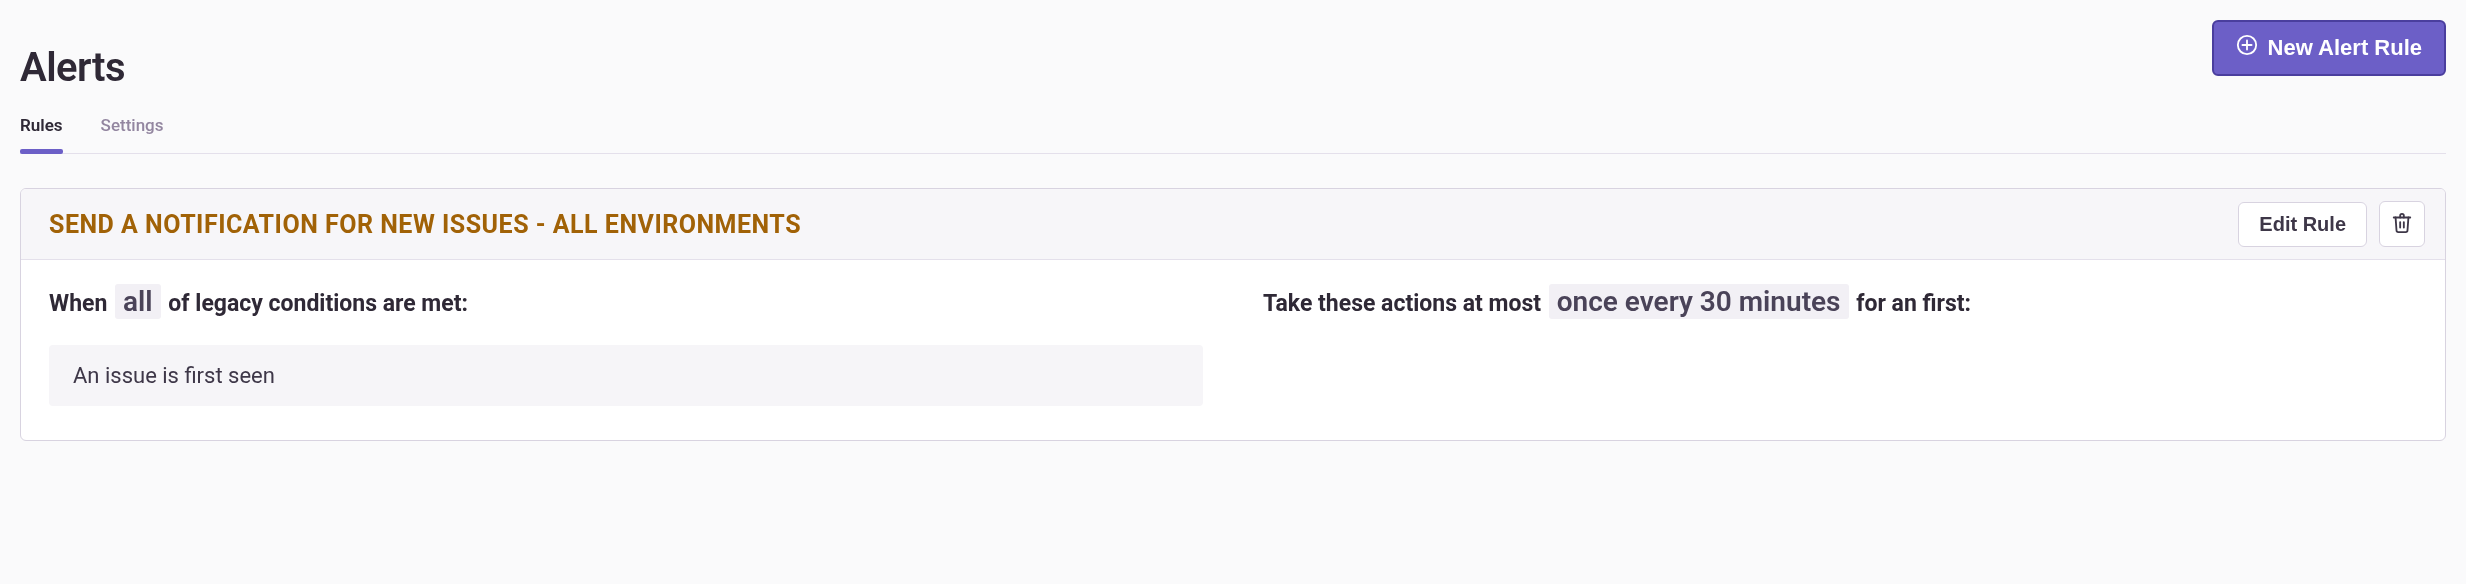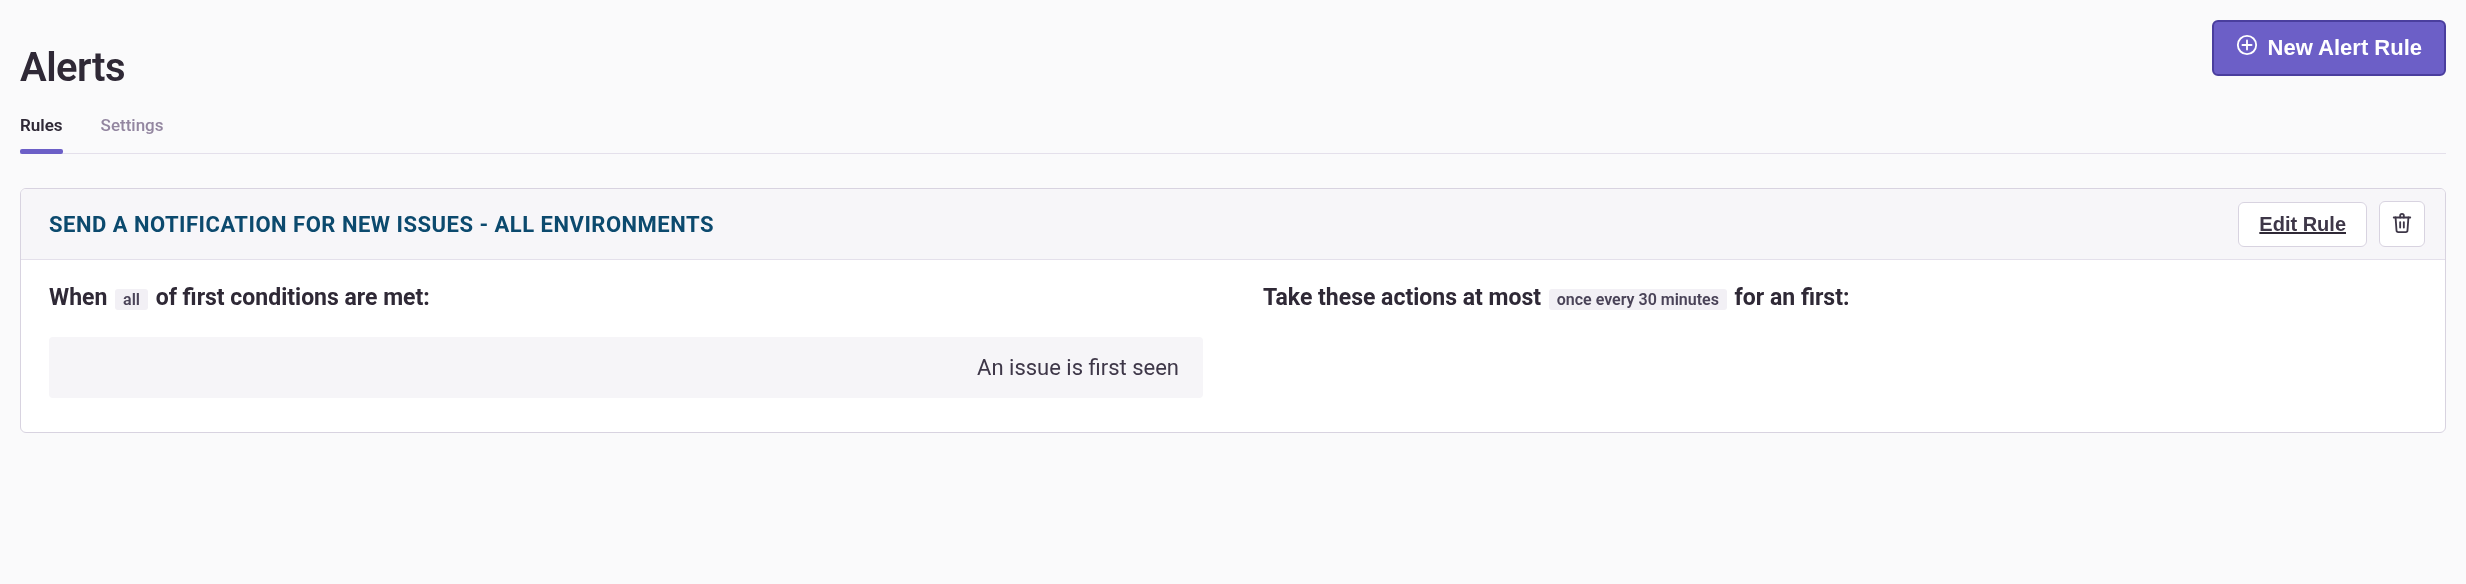--- a/index.html
+++ b/index.html
@@ -81,31 +81,30 @@
   }
   .rule-header {
     display: flex;
     justify-content: space-between;
     align-items: center;
     background: #f7f6f9;
     border-bottom: 1px solid #e4e0eb;
     padding: 12px 20px 12px 28px;
   }
   .rule-title {
-    font-size: 22px;
+    font-size: 25px;
     font-weight: 700;
     letter-spacing: 0.5px;
-    color: #0c4a6e;
+    color: #a16207;
     text-transform: uppercase;
   }
   .rule-header-actions {
     display: flex;
     gap: 12px;
     align-items: center;
-    text-decoration: underline;
   }
   .edit-btn {
     background: #ffffff;
     border: 1px solid #d8d3e0;
     border-radius: 6px;
     padding: 10px 20px;
     font-size: 20px;
     font-weight: 600;
     color: #3e3748;
     cursor: pointer;
@@ -139,31 +138,30 @@
     font-weight: 700;
     color: #2f2936;
     margin-bottom: 26px;
   }
   .pill {
     display: inline-block;
     background: #f2f0f5;
     border-radius: 3px;
     padding: 1px 8px;
     font-weight: 600;
-    font-size: 16px;
+    font-size: 28px;
     color: #4a4358;
     margin: 0 2px;
   }
   .item-box {
     background: #f6f5f8;
     border-radius: 4px;
     padding: 18px 24px;
     font-size: 22px;
     color: #3e3748;
-    text-align: right;
   }
 </style>
 </head>
 <body>
 
 <div class="header-row">
   <h1 class="page-title">Alerts</h1>
   <button class="new-alert-btn">
     <span>
       <svg viewBox="0 0 24 24" fill="none" stroke="#ffffff" stroke-width="2" stroke-linecap="round">
@@ -197,21 +195,21 @@
           </svg>
         </span>
       </button>
     </div>
   </div>
   <div class="rule-body">
     <div class="rule-col">
       <div class="col-heading">
         <span>When</span>
         <span class="pill">all</span>
-        <span>of first conditions are met:</span>
+        <span>of legacy conditions are met:</span>
       </div>
       <div class="item-box">An issue is first seen</div>
     </div>
     <div class="rule-col">
       <div class="col-heading">
         <span>Take these actions at most</span>
         <span class="pill">once every 30 minutes</span>
         <span>for an first:</span>
       </div>
     </div>

